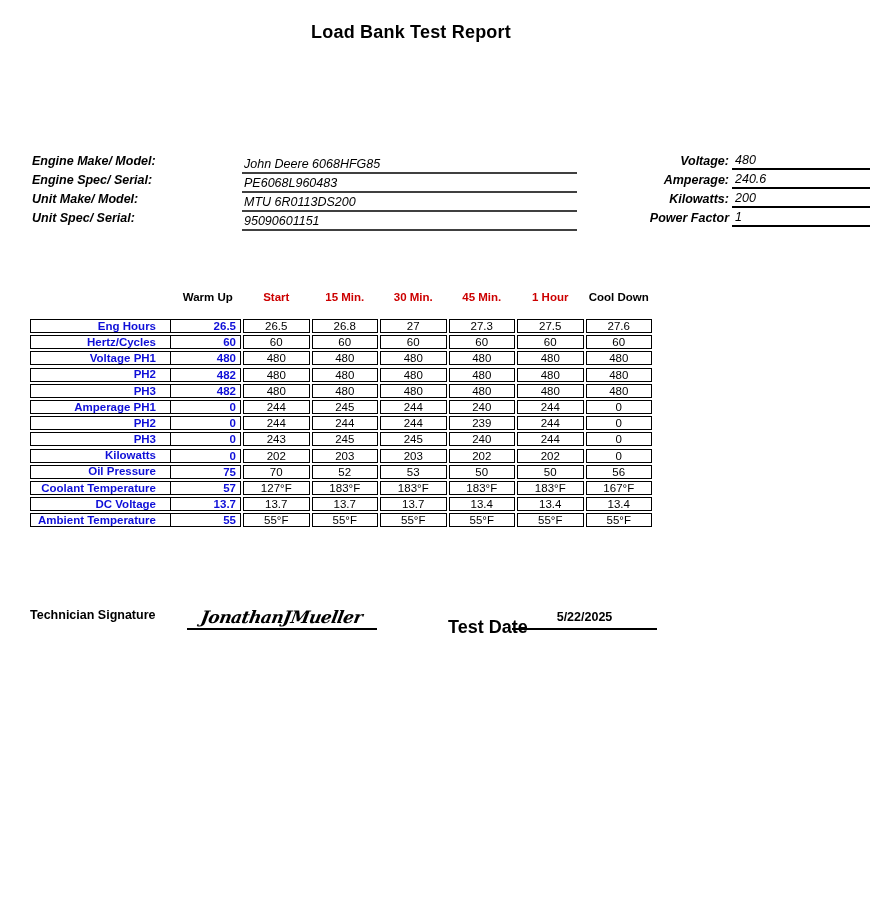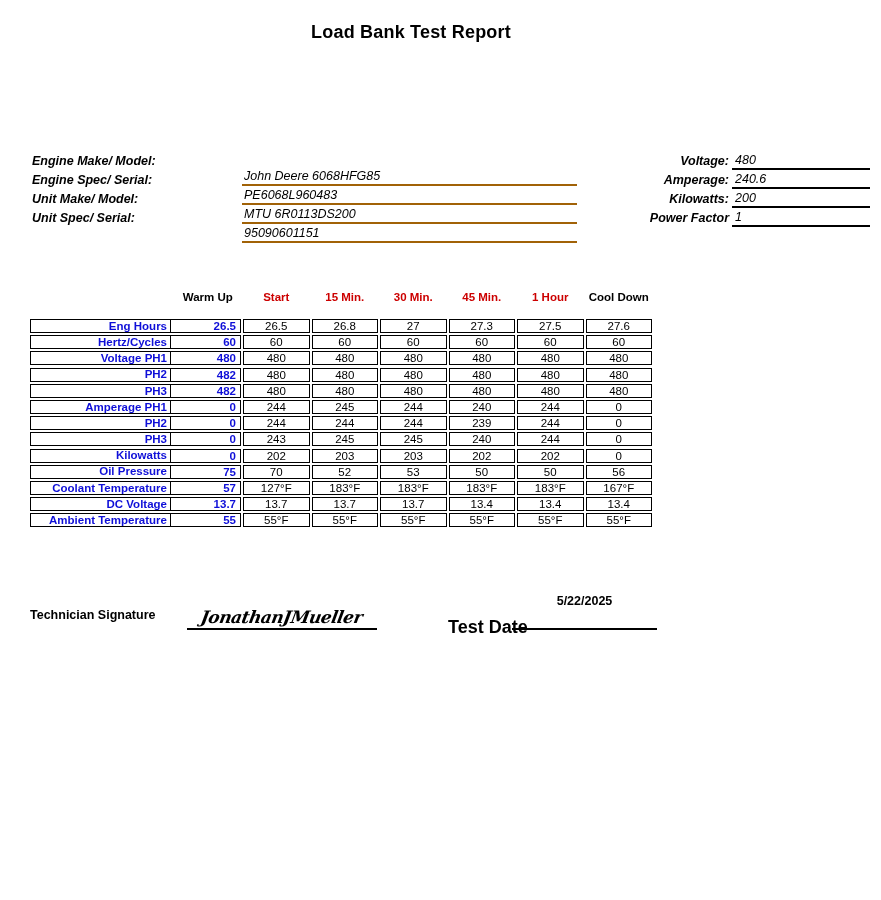--- a/index.html
+++ b/index.html
@@ -18,22 +18,22 @@
     font-size:18px;font-weight:bold;letter-spacing:.2px;
   }
   
   .fields-left{position:absolute;top:152px;left:32px;width:546px;}
   .fields-right{position:absolute;top:152px;left:592px;width:278px;}
   .frow{position:relative;height:19px;font-style:italic;}
   .flabel{
     position:absolute;left:0;top:2px;font-size:12.5px;font-weight:bold;white-space:nowrap;
   }
   .fvalue{
-    position:absolute;left:210px;top:16px;width:335px;height:18px;
-    border-bottom:2px solid #a16207;box-sizing:border-box;
+    position:absolute;left:210px;top:4px;width:335px;height:18px;
+    border-bottom:2px solid #404040;box-sizing:border-box;
     font-size:12.5px;line-height:16px;padding-left:2px;white-space:nowrap;
   }
   .frlabel{
     position:absolute;right:141px;top:2px;font-size:12.5px;font-weight:bold;white-space:nowrap;
   }
   .frvalue{
     position:absolute;right:0;top:0;width:138px;height:18px;
     border-bottom:2px solid #000;box-sizing:border-box;
     font-size:12.5px;line-height:16px;padding-left:3px;white-space:nowrap;
   }
@@ -48,21 +48,21 @@
   .hcell + .hcell{margin-left:2px;}
   .hcell.red{color:var(--red);}
   .trow{display:flex;margin-bottom:2.2px;}
   .row-group{
     display:flex;flex:none;width:211px;height:14px;box-sizing:border-box;
     border:1.5px solid #000;
   }
   .cell-label{
     flex:none;width:140px;box-sizing:border-box;border-right:1.5px solid #000;
     color:var(--blue);font-weight:bold;font-size:11.5px;line-height:10.5px;
-    text-align:right;padding-right:3px;display:flex;align-items:center;justify-content:flex-end;
+    text-align:right;padding-right:14px;display:flex;align-items:center;justify-content:flex-end;
     white-space:nowrap;
   }
   .cell-warm{
     flex:1;color:var(--blue);font-weight:bold;font-size:11.5px;
     display:flex;align-items:center;justify-content:flex-end;padding-right:4px;box-sizing:border-box;
   }
   .data-cell{
     flex:none;width:66.5px;height:14px;margin-left:2px;box-sizing:border-box;
     border:1.5px solid #000;font-size:11.5px;
     display:flex;align-items:center;justify-content:center;white-space:nowrap;
@@ -77,21 +77,21 @@
   .sig-script{
     font-family:"DejaVu Serif", serif;font-style:italic;font-weight:bold;
     font-size:17px;transform:skewX(-10deg);letter-spacing:-0.5px;padding-bottom:1px;
     white-space:nowrap;
   }
   .date-label{position:absolute;left:418px;top:19px;font-size:18px;font-weight:bold;}
   .date-line{
     position:absolute;left:482px;top:0;width:145px;height:30px;
     border-bottom:2.5px solid #000;display:flex;align-items:flex-end;justify-content:center;
   }
-  .date-value{font-size:12.5px;font-weight:bold;padding-bottom:20px;}
+  .date-value{font-size:12.5px;font-weight:bold;padding-bottom:4px;}
 </style>
 </head>
 <body>
 
 <div class="title">Load Bank Test Report</div>
 
 <div class="fields-left">
   <div class="frow">
     <span class="flabel">Engine Make/ Model:</span>
     <span class="fvalue">John Deere 6068HFG85</span>

